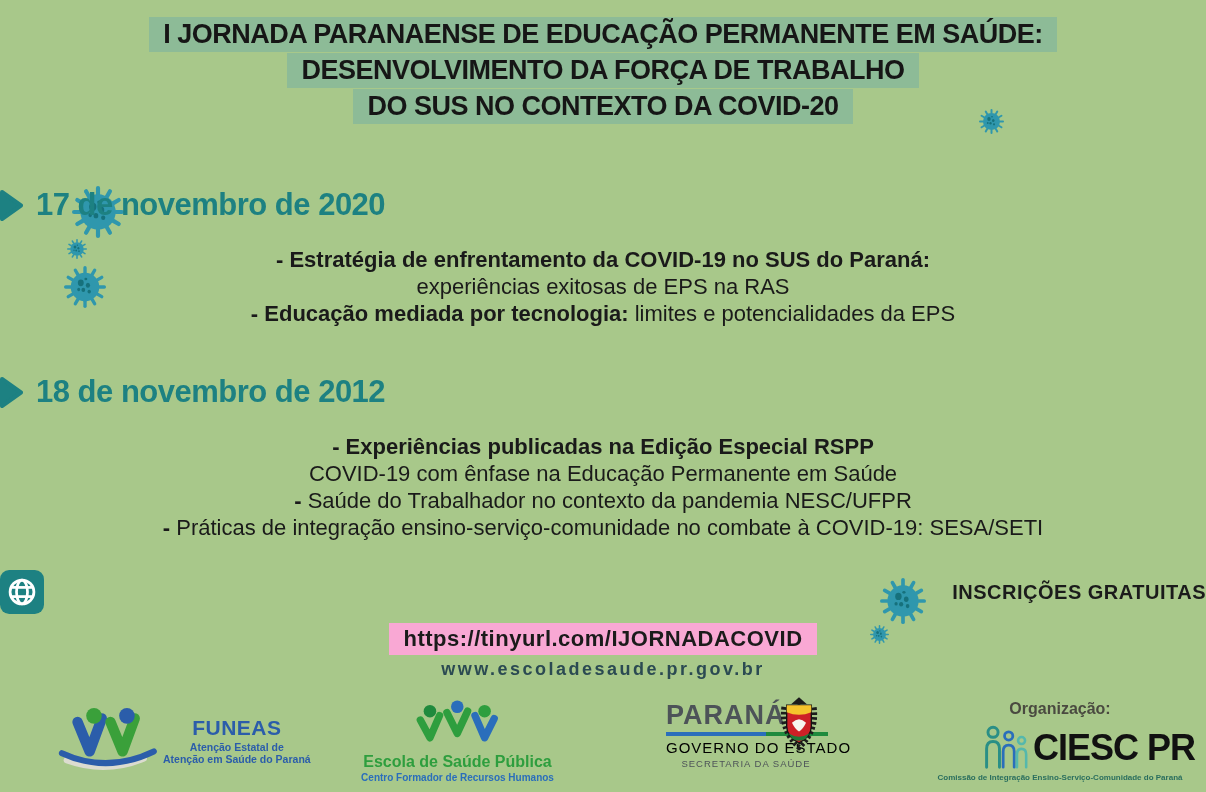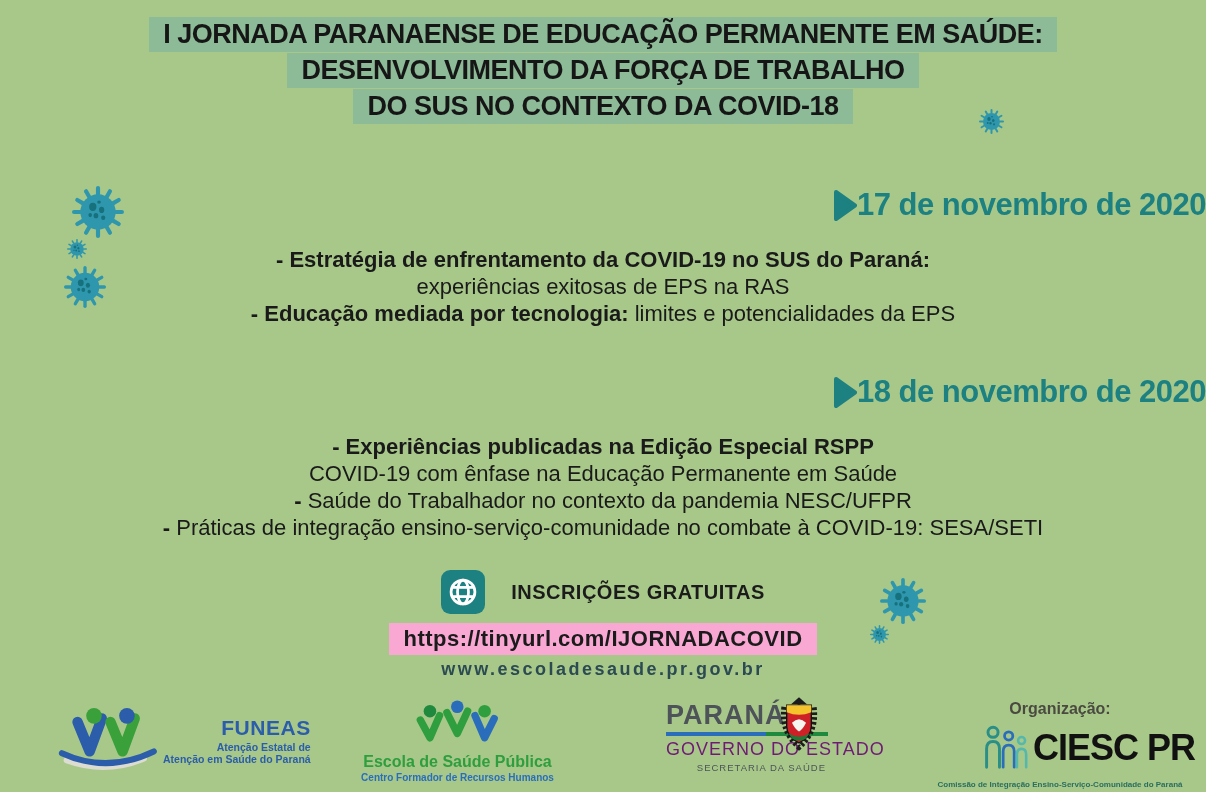--- a/index.html
+++ b/index.html
@@ -13,57 +13,57 @@
   .title-block{position:absolute;top:17px;left:0;right:0;display:flex;flex-direction:column;align-items:center;}
   .title-line{
     display:inline-block;background:#8dbb97;color:#161616;
     font-weight:bold;font-size:27px;line-height:33px;letter-spacing:-0.5px;
     padding:1px 14px;margin-bottom:1px;white-space:nowrap;
   }
   
   .day{position:absolute;left:0;right:0;text-align:center;}
   .day17{top:183px;}
   .day18{top:370px;}
-  .day-heading{display:flex;justify-content:flex-end;align-items:center;gap:0;height:44px;}
+  .day-heading{display:flex;justify-content:flex-start;align-items:center;gap:13px;height:44px;}
   .day-date{color:#1d8182;font-weight:bold;font-size:31px;letter-spacing:-0.5px;white-space:nowrap;}
   .arrow-svg{display:block;}
   .day-items{margin-top:19px;font-size:22px;line-height:27px;color:#1a1a1a;}
   .day-items p{margin:0;white-space:nowrap;}
   .day-items b{font-weight:bold;}
   
   .insc{position:absolute;top:569px;left:0;right:0;text-align:center;}
-  .insc-row{display:flex;justify-content:center;align-items:center;gap:26px;height:46px;}
+  .insc-row{display:flex;justify-content:space-between;align-items:center;gap:26px;height:46px;}
   .globe-tile{width:44px;height:44px;display:block;}
   .insc-label{font-weight:bold;font-size:20px;letter-spacing:0.5px;color:#1b1b1b;}
   .url-bar{
     display:inline-block;margin-top:8px;background:#f9a8d4;color:#1b1b1b;
     font-weight:bold;font-size:22px;letter-spacing:0.5px;padding:3px 14px;white-space:nowrap;
   }
   .site-line{margin-top:4px;color:#2b4a52;font-weight:bold;font-size:18px;letter-spacing:2.5px;}
   
   .funeas{position:absolute;left:55px;top:703px;display:flex;align-items:center;}
-  .funeas-text{margin-left:4px;color:#2b5daa;text-align:right;line-height:1;}
+  .funeas-text{margin-left:4px;color:#2b5daa;text-align:center;line-height:1;}
   .funeas-name{font-weight:bold;font-size:21px;letter-spacing:0.5px;margin-bottom:3px;}
   .funeas-sub{font-weight:bold;font-size:10.5px;line-height:12px;}
   .escola{position:absolute;left:350px;top:699px;width:215px;text-align:center;}
   .escola-name{color:#2e9e3e;font-weight:bold;font-size:16px;margin-top:2px;white-space:nowrap;text-align:center;}
   .escola-sub{color:#2a6ebb;font-weight:bold;font-size:10px;margin-top:1px;white-space:nowrap;}
   .parana{position:absolute;left:666px;top:702px;width:230px;}
   .parana-name{color:#4d5358;font-weight:bold;font-size:27px;letter-spacing:1px;line-height:1;}
   .parana-lines{display:flex;width:162px;height:3.5px;margin-top:3px;}
   .pline-blue{width:100px;background:#2a6ebb;}
   .pline-green{width:62px;background:#1f8a3d;}
-  .parana-sub1{color:#701a75;font-size:18px;letter-spacing:1px;margin-top:3px;white-space:nowrap;}
-  .parana-sub2{color:#4d5358;font-size:9.5px;letter-spacing:1px;margin-top:2px;text-align:right;width:160px;}
+  .parana-sub1{color:#000000;font-size:15px;letter-spacing:1px;margin-top:3px;white-space:nowrap;}
+  .parana-sub2{color:#4d5358;font-size:9.5px;letter-spacing:1px;margin-top:2px;text-align:center;width:160px;}
   .parana-shield{position:absolute;left:111px;top:-6px;}
   .ciesc{position:absolute;left:925px;top:700px;width:270px;text-align:center;}
   .ciesc-label{color:#4a4a40;font-weight:bold;font-size:16px;}
   .ciesc-row{display:flex;justify-content:flex-end;align-items:flex-end;gap:4px;margin-top:2px;height:50px;}
   .ciesc-name{color:#111;font-weight:bold;font-size:36px;letter-spacing:-1px;line-height:44px;white-space:nowrap;}
-  .ciesc-sub{color:#2a6e5e;font-weight:bold;font-size:8px;margin-top:10px;white-space:nowrap;}
+  .ciesc-sub{color:#2a6e5e;font-weight:bold;font-size:8px;margin-top:3px;white-space:nowrap;}
   
   .virus{position:absolute;}
   .defs{position:absolute;width:0;height:0;overflow:hidden;}
 </style>
 </head>
 <body>
 
 <svg class="defs" aria-hidden="true">
   <symbol id="virus" viewBox="0 0 100 100">
     <g fill="#2f97ad">
@@ -118,21 +118,21 @@
   <svg class="virus" style="left:880px;top:578px" width="46" height="46">
       <use href="#virus"></use>
     </svg>
   <svg class="virus" style="left:870px;top:625px" width="19" height="19">
       <use href="#virus"></use>
     </svg>
 
   <header class="title-block">
     <span class="title-line">I JORNADA PARANAENSE DE EDUCAÇÃO PERMANENTE EM SAÚDE:</span>
     <span class="title-line">DESENVOLVIMENTO DA FORÇA DE TRABALHO</span>
-    <span class="title-line">DO SUS NO CONTEXTO DA COVID-18</span>
+    <span class="title-line">DO SUS NO CONTEXTO DA COVID-20</span>
   </header>
 
   <section class="day day17">
     <div class="day-heading">
       <svg class="arrow-svg" width="23" height="31" viewBox="0 0 23 31">
         <polygon points="2,2 21,15.5 2,29" fill="#1d8182" stroke="#1d8182" stroke-width="4" stroke-linejoin="round"></polygon>
       </svg>
       <span class="day-date">17 de novembro de 2020</span>
     </div>
     <div class="day-items">
@@ -140,21 +140,21 @@
       <p><b></b><span>experiências exitosas de EPS na RAS</span></p>
       <p><b>- Educação mediada por tecnologia:</b><span> limites e potencialidades da EPS</span></p>
     </div>
   </section>
 
   <section class="day day18">
     <div class="day-heading">
       <svg class="arrow-svg" width="23" height="31" viewBox="0 0 23 31">
         <polygon points="2,2 21,15.5 2,29" fill="#1d8182" stroke="#1d8182" stroke-width="4" stroke-linejoin="round"></polygon>
       </svg>
-      <span class="day-date">18 de novembro de 2020</span>
+      <span class="day-date">18 de novembro de 2012</span>
     </div>
     <div class="day-items">
       <p><b>- Experiências publicadas na Edição Especial RSPP</b><span></span></p>
       <p><b></b><span>COVID-19 com ênfase na Educação Permanente em Saúde</span></p>
       <p><b>-</b><span> Saúde do Trabalhador  no contexto da pandemia NESC/UFPR</span></p>
       <p><b>-</b><span> Práticas de integração ensino-serviço-comunidade no combate à COVID-19: SESA/SETI</span></p>
     </div>
   </section>
 
   <section class="insc">

